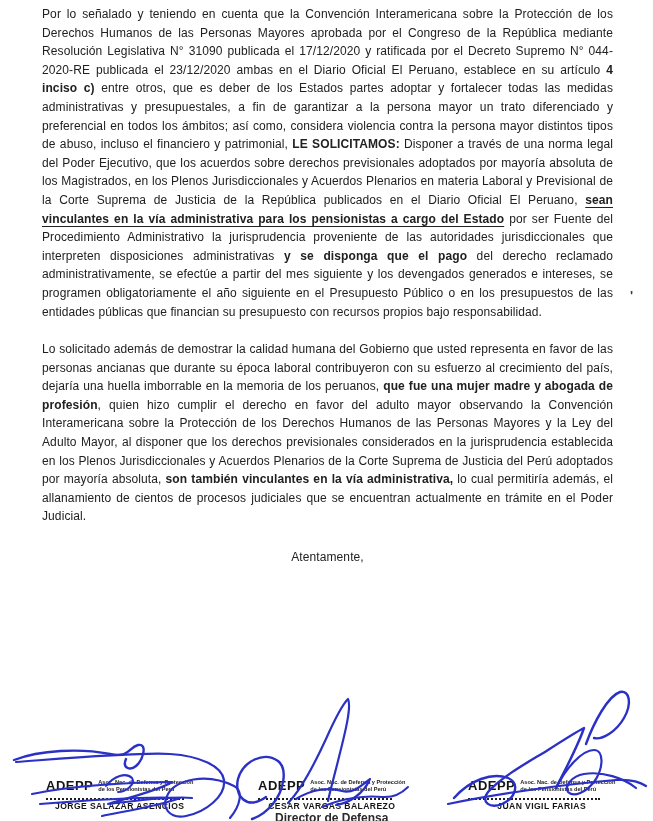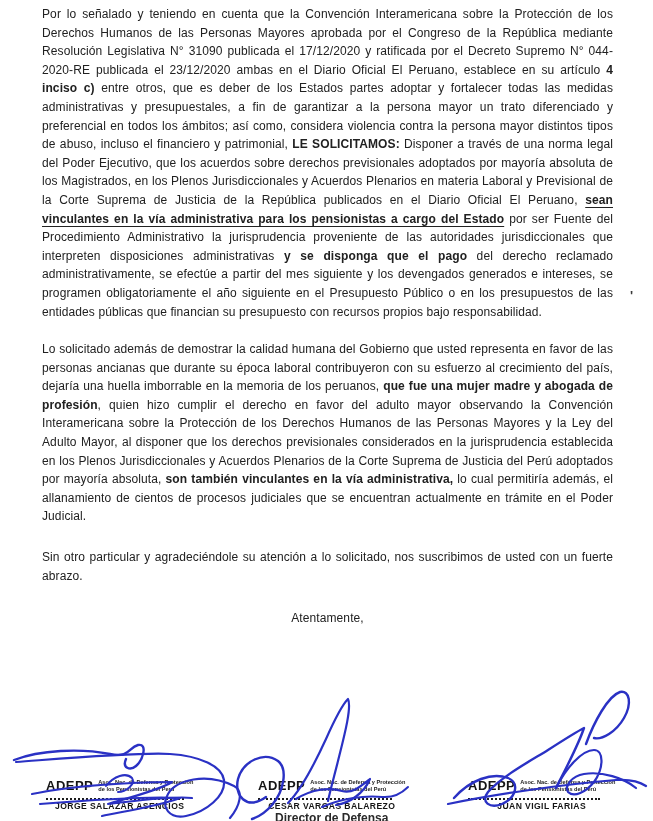--- a/index.html
+++ b/index.html
@@ -83,21 +83,20 @@
     stroke-linecap: round;
     stroke-linejoin: round;
   }
 </style>
 </head>
 <body>
 
 <div class="doc">
   <p><span>Por lo señalado y teniendo en cuenta que la Convención Interamericana sobre la Protección de los Derechos Humanos de las Personas Mayores aprobada por el Congreso de la República mediante Resolución Legislativa N° 31090 publicada el 17/12/2020 y ratificada por el Decreto Supremo N° 044-2020-RE publicada el 23/12/2020 ambas en el Diario Oficial El Peruano, establece en su artículo </span><span class="b">4 inciso c)</span><span> entre otros, que es deber de los Estados partes adoptar y fortalecer todas las medidas administrativas y presupuestales, a fin de garantizar a la persona mayor un trato diferenciado y preferencial en todos los ámbitos; así como, considera violencia contra la persona mayor distintos tipos de abuso, incluso el financiero y patrimonial, </span><span class="b">LE SOLICITAMOS:</span><span> Disponer a través de una norma legal del Poder Ejecutivo, que los acuerdos sobre derechos previsionales adoptados por mayoría absoluta de los Magistrados, en los Plenos Jurisdiccionales y Acuerdos Plenarios en materia Laboral y Previsional de la Corte Suprema de Justicia de la República publicados en el Diario Oficial El Peruano, </span><span class="bu">sean vinculantes en la vía administrativa para los pensionistas a cargo del Estado</span><span> por ser Fuente del Procedimiento Administrativo la jurisprudencia proveniente de las autoridades jurisdiccionales que interpreten disposiciones administrativas </span><span class="b">y se disponga que el pago</span><span> del derecho reclamado administrativamente, se efectúe a partir del mes siguiente y los devengados generados e intereses, se programen obligatoriamente el año siguiente en el Presupuesto Público o en los presupuestos de las entidades públicas que financian su presupuesto con recursos propios bajo responsabilidad.</span></p>
   <p style="margin-bottom:22px"><span>Lo solicitado además de demostrar la calidad humana del Gobierno que usted representa en favor de las personas ancianas que durante su época laboral contribuyeron con su esfuerzo al crecimiento del país, dejaría una huella imborrable en la memoria de los peruanos, </span><span class="b">que fue una mujer madre y abogada de profesión</span><span>, quien hizo cumplir el derecho en favor del adulto mayor observando la Convención Interamericana sobre la Protección de los Derechos Humanos de las Personas Mayores y la Ley del Adulto Mayor, al disponer que los derechos previsionales considerados en la jurisprudencia establecida en los Plenos Jurisdiccionales y Acuerdos Plenarios de la Corte Suprema de Justicia del Perú adoptados por mayoría absoluta, </span><span class="b">son también vinculantes en la vía administrativa,</span><span> lo cual permitiría además, el allanamiento de cientos de procesos judiciales que se encuentran actualmente en trámite en el Poder Judicial.</span></p>
-  <p class="closing"><span>Sin otro particular y agradeciéndole su atención a lo solicitado, nos suscribimos de usted con un fuerte abrazo.</span></p>
   <p class="salute"><span>Atentamente,</span></p>
 </div>
 
 <span class="artifact">'</span>
 
 <div class="sig" style="left:46px; top:778px;">
   <div class="stamp">
     <div class="stamp-head">
       <span class="stamp-logo">ADEPP</span>
       <span class="stamp-lines">

